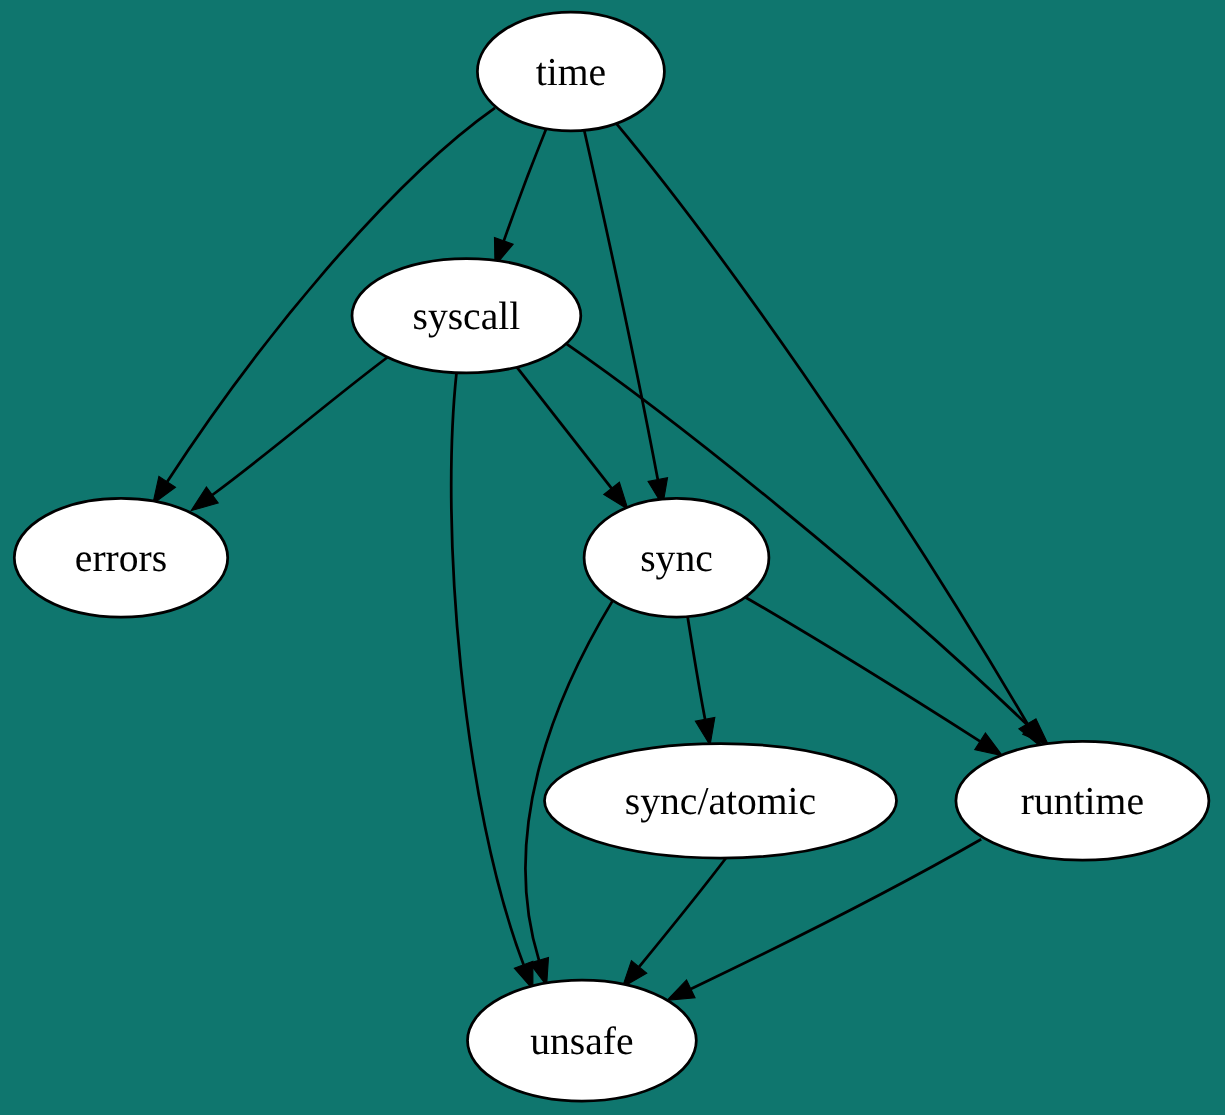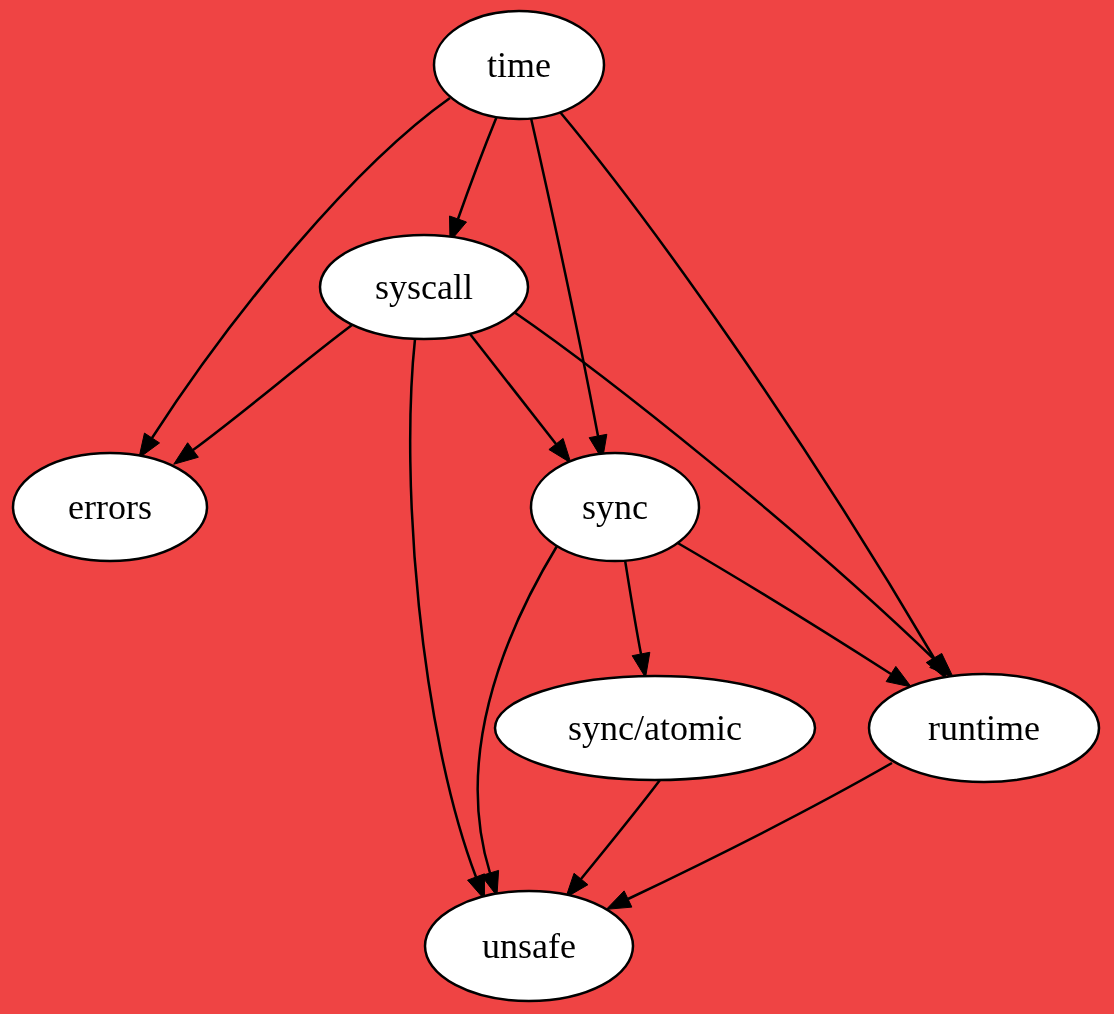--- a/index.html
+++ b/index.html
@@ -1,20 +1,20 @@
 <!DOCTYPE html>
 <html><head>
 <meta charset="utf-8">
 <style>
   html, body { margin: 0; padding: 0; background: #ffffff; }
   .canvas {
     position: relative;
     width: 1114px;
     height: 1014px;
-    background: #ef4444;
+    background: #0f766e;
     overflow: hidden;
     text-align: right;
   }
   svg { display: block; width: 100%; height: 100%; }
   text.node-label {
     font-family: "Liberation Serif", "DejaVu Serif", serif;
     font-size: 36px;
     fill: #000000;
   }
 </style>

